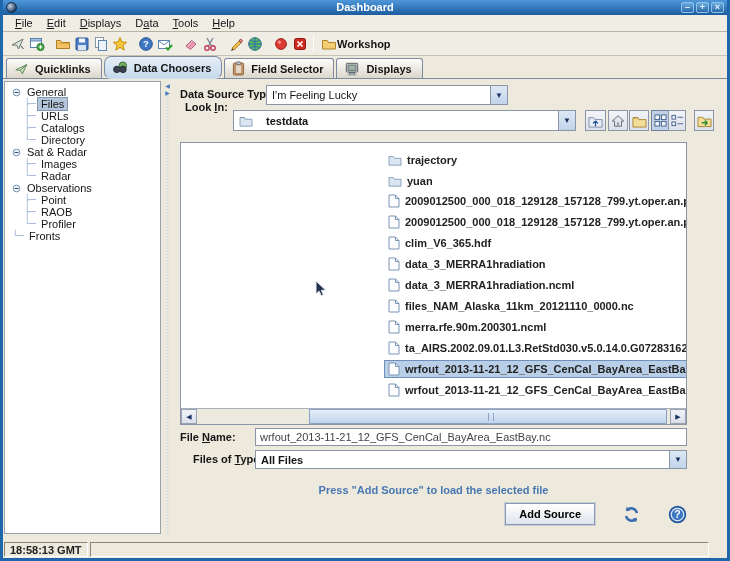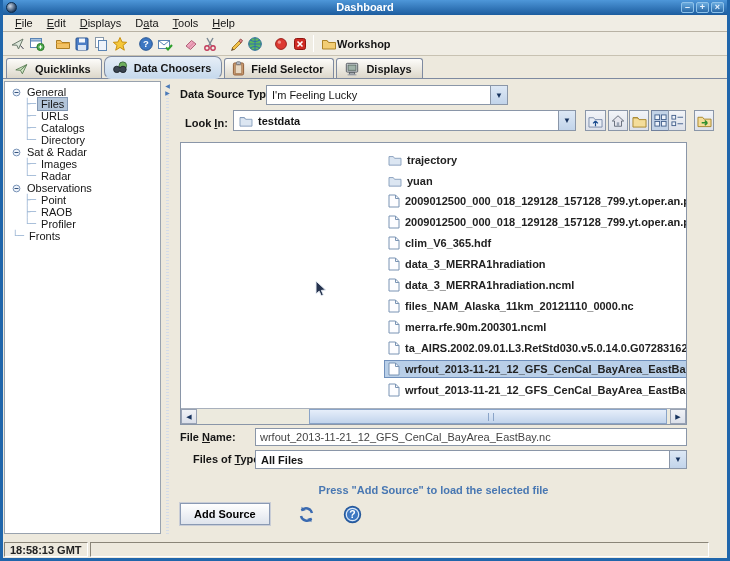--- a/index.html
+++ b/index.html
@@ -42,42 +42,42 @@
   .handle{margin-right:3px;flex:none;display:flex;}
   
   .divider{position:absolute;left:160px;top:2px;width:9px;height:453px;
     background-image:repeating-linear-gradient(180deg,#d4dce8 0 1px,transparent 1px 3px);
     background-size:3px 100%;background-position:3px 14px;background-repeat:no-repeat;}
   .div-arrows{display:flex;flex-direction:column;gap:1px;padding-top:2px;align-items:center;}
   .div-arrow{color:#4a7ab8;font-size:6px;line-height:6px;cursor:default;}
   
   .rpanel{position:absolute;left:170px;top:0;width:551px;height:462px;}
   .flabel{position:absolute;font-weight:bold;white-space:nowrap;}
-  .combo{position:absolute;background:#fff;border:1px solid #8a96a8;display:flex;align-items:center;padding-left:5px;white-space:nowrap;}
+  .combo{position:absolute;background:#fff;border:1px solid #8a96a8;display:flex;align-items:center;padding-left:5px;white-space:nowrap;gap:8px;}
   .combo .arrow{margin-left:auto;width:17px;align-self:stretch;background:linear-gradient(#dde8f5,#c2d4ea);
     border-left:1px solid #8a96a8;display:flex;align-items:center;justify-content:center;color:#17335e;font-size:8px;}
   .navbtn{position:absolute;top:31px;height:21px;background:linear-gradient(#f2f4f8,#dde1ea);border:1px solid #8a96a8;
     display:flex;align-items:center;justify-content:center;}
   .navbtn.pressed{background:#c2d2e6;border-color:#70809c;}
   
   .listpane{position:absolute;left:7px;top:63px;width:507px;height:283px;background:#fff;border:1px solid #8a96a8;overflow:hidden;}
   .filecol{position:absolute;left:204px;top:3px;}
   .frow{height:21px;display:flex;align-items:flex-end;}
   .fitem{display:flex;align-items:center;gap:5px;padding:1px 3px;white-space:nowrap;font-weight:bold;color:#222;}
   .frow.selected .fitem{background:#b9cfe8;outline:1px solid #7090bc;}
   .hscroll{position:absolute;left:0;right:0;bottom:0;height:16px;background:#eceade;border-top:1px solid #a8b0bc;display:flex;}
   .sbtn{width:16px;height:15px;background:linear-gradient(#f0f2f6,#dce0ea);border:1px solid #98a2b4;
     display:flex;align-items:center;justify-content:center;font-size:7px;color:#17335e;}
   .strack{flex:1;position:relative;}
   .sthumb{position:absolute;left:112px;width:358px;top:0;height:15px;background:linear-gradient(#e6eefa,#c2d4ec);border:1px solid #8aa4c8;}
   .sthumb::before{content:"";position:absolute;left:50%;top:3px;width:4px;height:8px;
     border-left:1px solid #8aa4c8;border-right:1px solid #8aa4c8;}
   .tfield{position:absolute;background:#fff;border:1px solid #8a96a8;display:flex;align-items:center;padding-left:4px;color:#444;white-space:nowrap;overflow:hidden;}
   .hint{position:absolute;top:405px;left:7px;width:507px;text-align:center;color:#4877b2;font-weight:bold;}
-  .btnrow{position:absolute;top:424px;left:7px;width:507px;display:flex;align-items:center;justify-content:flex-start;gap:27px;}
+  .btnrow{position:absolute;top:424px;left:7px;width:507px;display:flex;align-items:center;justify-content:flex-end;gap:27px;}
   .addsrc{font-weight:bold;font-size:11px;padding:4px 13px;background:linear-gradient(#ffffff,#dfe4ec);
     border:1px solid #8a9ab4;box-shadow:0 0 0 1px #c9cdd6;font-family:"Liberation Sans",sans-serif;}
   
   .statusbar{height:17px;background:#ede9dd;display:flex;gap:2px;padding:1px 18px 1px 1px;}
   .sb-box{border:1px solid;border-color:#8a8578 #ffffff #ffffff #8a8578;display:flex;align-items:center;}
   .sb-clock{width:84px;font-weight:bold;padding-left:5px;color:#222;}
   .sb-msg{flex:1;}
   .cursor{position:absolute;left:312px;top:201px;z-index:6;}
   svg{display:block;}
 </style>
@@ -336,21 +336,21 @@
     </div>
 
     <div class="rpanel">
 
       <span class="flabel" style="left:7px;top:9px">Data Source Type:</span>
       <div class="combo" style="left:93px;top:6px;width:242px;height:20px">
         <span>I'm Feeling Lucky</span>
         <span class="arrow">▼</span>
       </div>
 
-      <span class="flabel" style="left:12px;top:38px"><span>Look </span><span class="mn">I</span><span>n:</span></span>
+      <span class="flabel" style="left:12px;top:22px"><span>Look </span><span class="mn">I</span><span>n:</span></span>
       <div class="combo" style="left:60px;top:31px;width:343px;height:21px;font-weight:bold">
         <span style="margin-right:5px">
             <svg width="14" height="12" viewBox="0 0 16 14">
               <path d="M1 3 h5 l1.5 2 H15 v8 H1 z" fill="#dce6f2" stroke="#8098b8"></path>
               <path d="M1 3 h5 l1 1.4" fill="none" stroke="#8098b8"></path>
             </svg>
           </span>
         <span>testdata</span>
         <span class="arrow">▼</span>
       </div>

